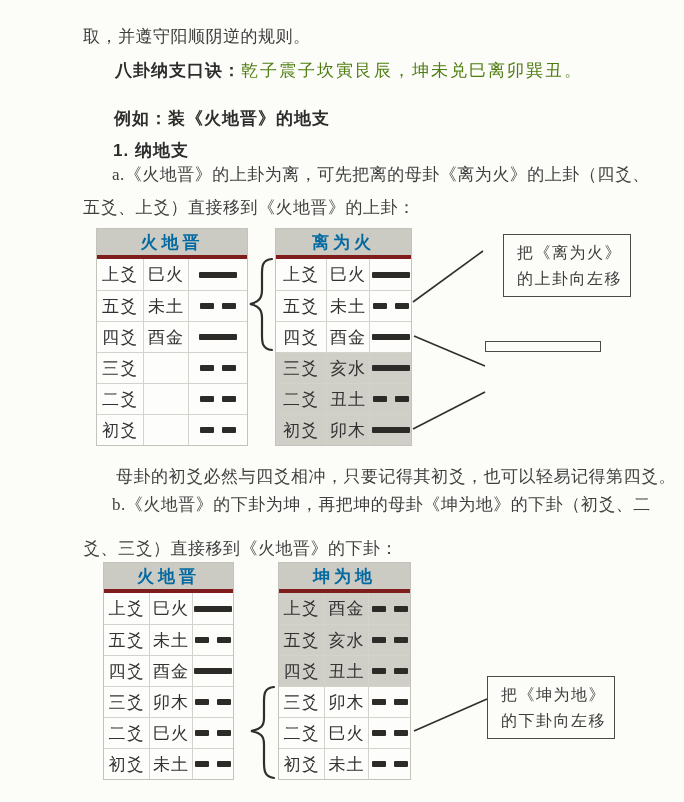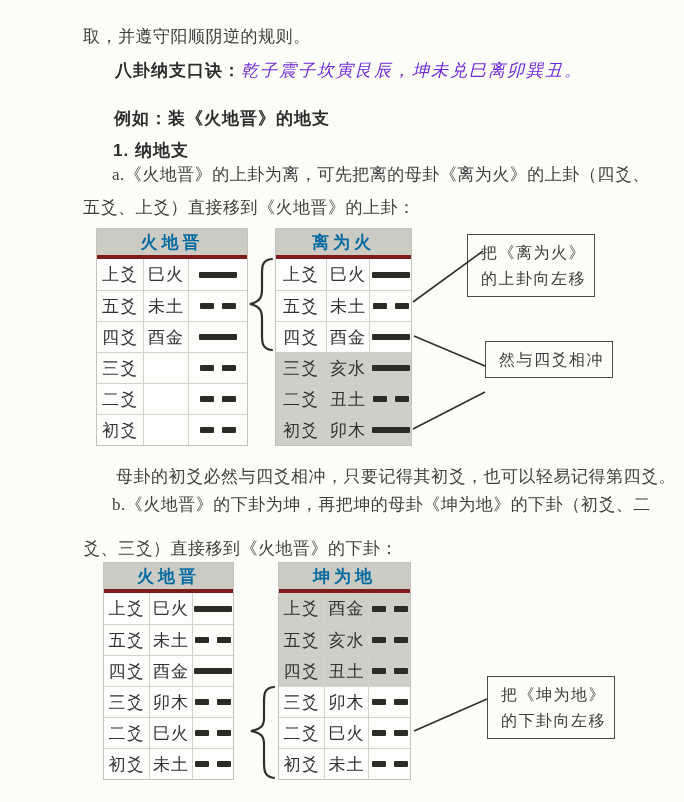--- a/index.html
+++ b/index.html
@@ -4,21 +4,21 @@
 <style>
   html,body{margin:0;padding:0;}
   body{
     width:684px;height:802px;position:relative;overflow:hidden;
     background:#fcfcf9;color:#3c3c3c;
     font-family:"Liberation Serif", serif;
   }
   .abs{position:absolute;white-space:nowrap;}
   .body-text{font-size:17px;letter-spacing:.5px;line-height:22px;color:#3f3f3f;}
   .bold-head{font-family:"Liberation Sans",sans-serif;font-weight:bold;font-size:17px;letter-spacing:1px;color:#2d2d2d;}
-  .mnemonic{font-style:italic;color:#6d28d9;letter-spacing:2px;}
+  .mnemonic{color:#4d7c0f;letter-spacing:2px;}
 
   
   .yao-table{
     position:absolute;box-sizing:border-box;
     border:1px solid #c3c3bb;background:#fdfdfb;
   }
   .t-header{
     height:30px;box-sizing:border-box;background:#cbcbc4;
     display:flex;align-items:center;justify-content:center;
     font-family:"Liberation Sans",sans-serif;font-weight:bold;
@@ -309,27 +309,26 @@
         <div class="cell">
           <span class="yin-bar">
             <i></i>
             <i></i>
           </span>
         </div>
       </div>
     </div>
 </div>
 
-<div class="callout" style="left:467px;top:234px;min-width:119px;">
+<div class="callout" style="left:503px;top:234px;min-width:119px;">
   <div>把《离为火》</div>
   <div>的上卦向左移</div>
 </div>
 
 <div class="callout" style="left:485px;top:341px;min-width:116px;">
-  <div>然与四爻相冲</div>
 </div>
 
 <div class="callout" style="left:487px;top:676px;min-width:116px;font-family:Liberation Serif, serif;">
   <div>把《坤为地》</div>
   <div>的下卦向左移</div>
 </div>
 
 <svg class="overlay" width="684" height="802" viewBox="0 0 684 802">
   <path d="M 272 259 C 261 260 262 268 262 277 L 262 290 C 262 298 259 302 250 304
            C 259 306 262 310 262 318 L 262 331 C 262 341 261 349 272 350" fill="none" stroke="#2e2e2e" stroke-width="2.2" stroke-linecap="round"></path>

